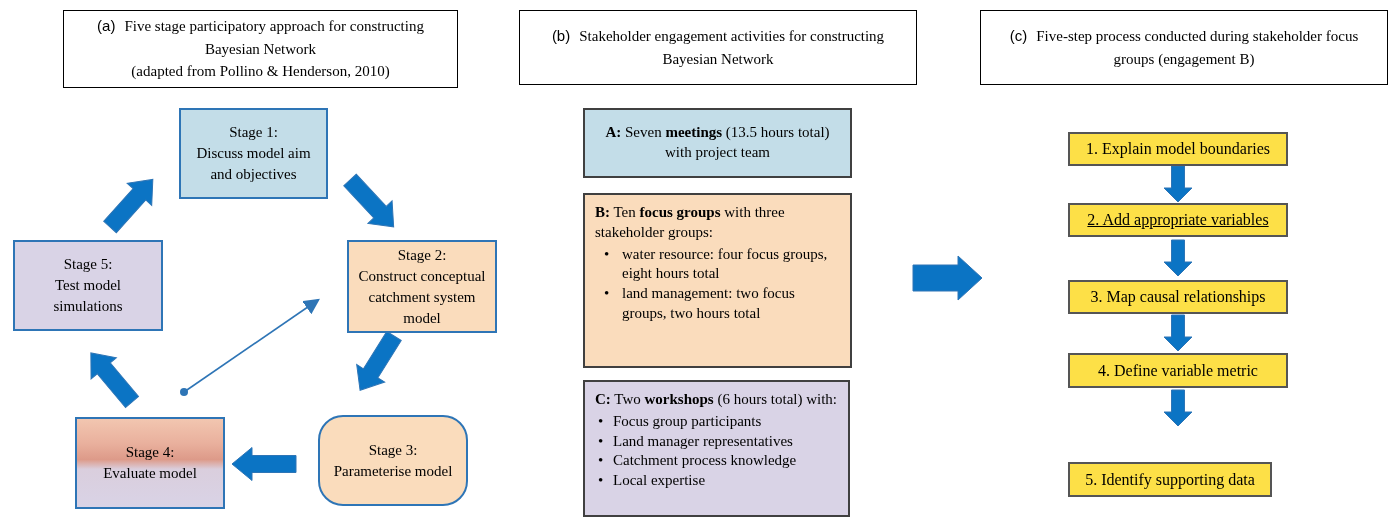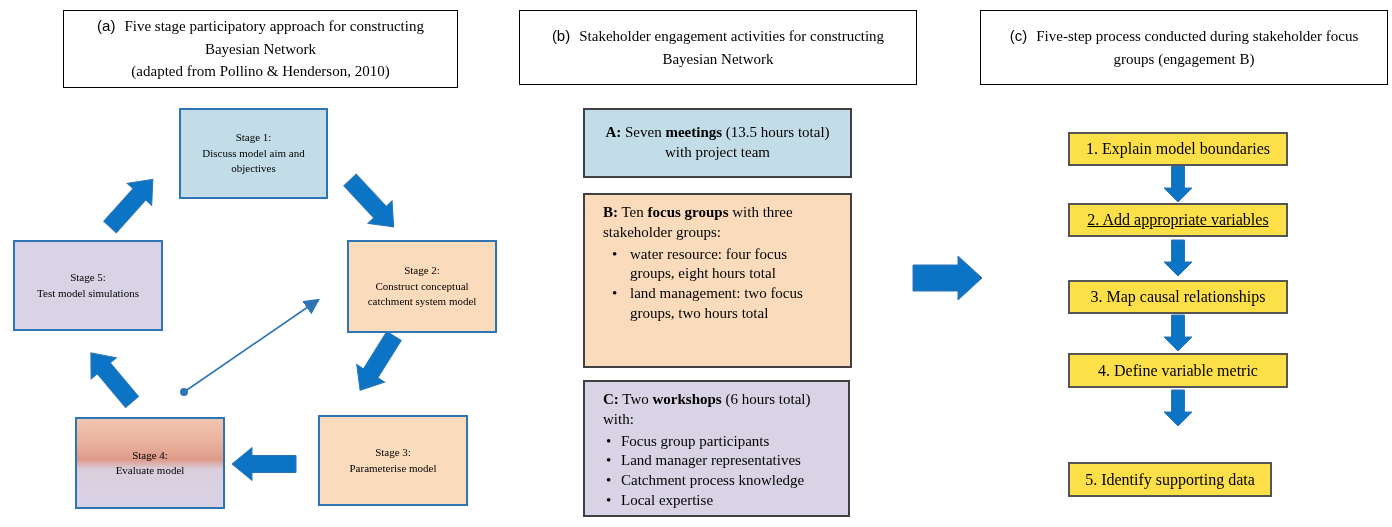--- a/index.html
+++ b/index.html
@@ -10,29 +10,29 @@
 
   
   .hdr{position:absolute;background:#fff;border:1px solid #000;box-sizing:border-box;
        display:flex;flex-direction:column;justify-content:center;text-align:center;
        font-size:15px;line-height:1.5;padding:4px 10px;}
   .hdr-label{font-family:"Liberation Sans",sans-serif;margin-right:9px;}
 
   
   .stage{position:absolute;border:2px solid #2e75b6;box-sizing:border-box;
          display:flex;flex-direction:column;align-items:center;justify-content:center;
-         text-align:center;font-size:11px;line-height:1.4;padding:4px;}
+         text-align:center;font-size:15px;line-height:1.4;padding:4px;}
   .fill-blue{background:#c3dde8;}
   .fill-peach{background:#fadcbc;}
   .fill-lav{background:#d9d3e6;}
   .grad-s4{background:linear-gradient(180deg,#f2c6b0 0%,#e9b09d 28%,#dd9a89 46%,#dacedd 57%,#d9d3e6 100%);}
 
   
   .bbox{position:absolute;border:2px solid #404040;box-sizing:border-box;
-        font-size:15px;line-height:1.32;padding:8px 18px;}
+        font-size:15px;line-height:1.32;padding:8px 10px;}
   .bbox.center{text-align:center;display:flex;flex-direction:column;justify-content:center;}
   .bbox ul{margin:2px 0 0 0;padding:0;list-style:none;}
   .bbox li{position:relative;padding-left:27px;}
   .bbox li::before{content:"\2022";position:absolute;left:9px;}
   .bbox.tight li{padding-left:18px;}
   .bbox.tight li::before{left:3px;}
 
   
   .step{position:absolute;background:#fde047;border:2px solid #555;box-sizing:border-box;
         display:flex;align-items:center;justify-content:center;text-align:center;
@@ -88,21 +88,21 @@
   <div class="stage fill-blue" style="left:179px;top:108px;width:149px;height:91px;">
     <div>Stage 1:</div>
     <div>Discuss model aim and objectives</div>
   </div>
 
   <div class="stage fill-peach" style="left:347px;top:240px;width:150px;height:93px;">
     <div>Stage 2:</div>
     <div>Construct conceptual catchment system model</div>
   </div>
 
-  <div class="stage fill-peach" style="left:318px;top:415px;width:150px;height:91px;">
+  <div class="stage fill-peach" style="left:318px;top:415px;width:150px;height:91px;border-radius:25px;">
     <div>Stage 3:</div>
     <div>Parameterise model</div>
   </div>
 
   <div class="stage grad-s4" style="left:75px;top:417px;width:150px;height:92px;">
     <div>Stage 4:</div>
     <div>Evaluate model</div>
   </div>
 
   <div class="stage fill-lav" style="left:13px;top:240px;width:150px;height:91px;">

